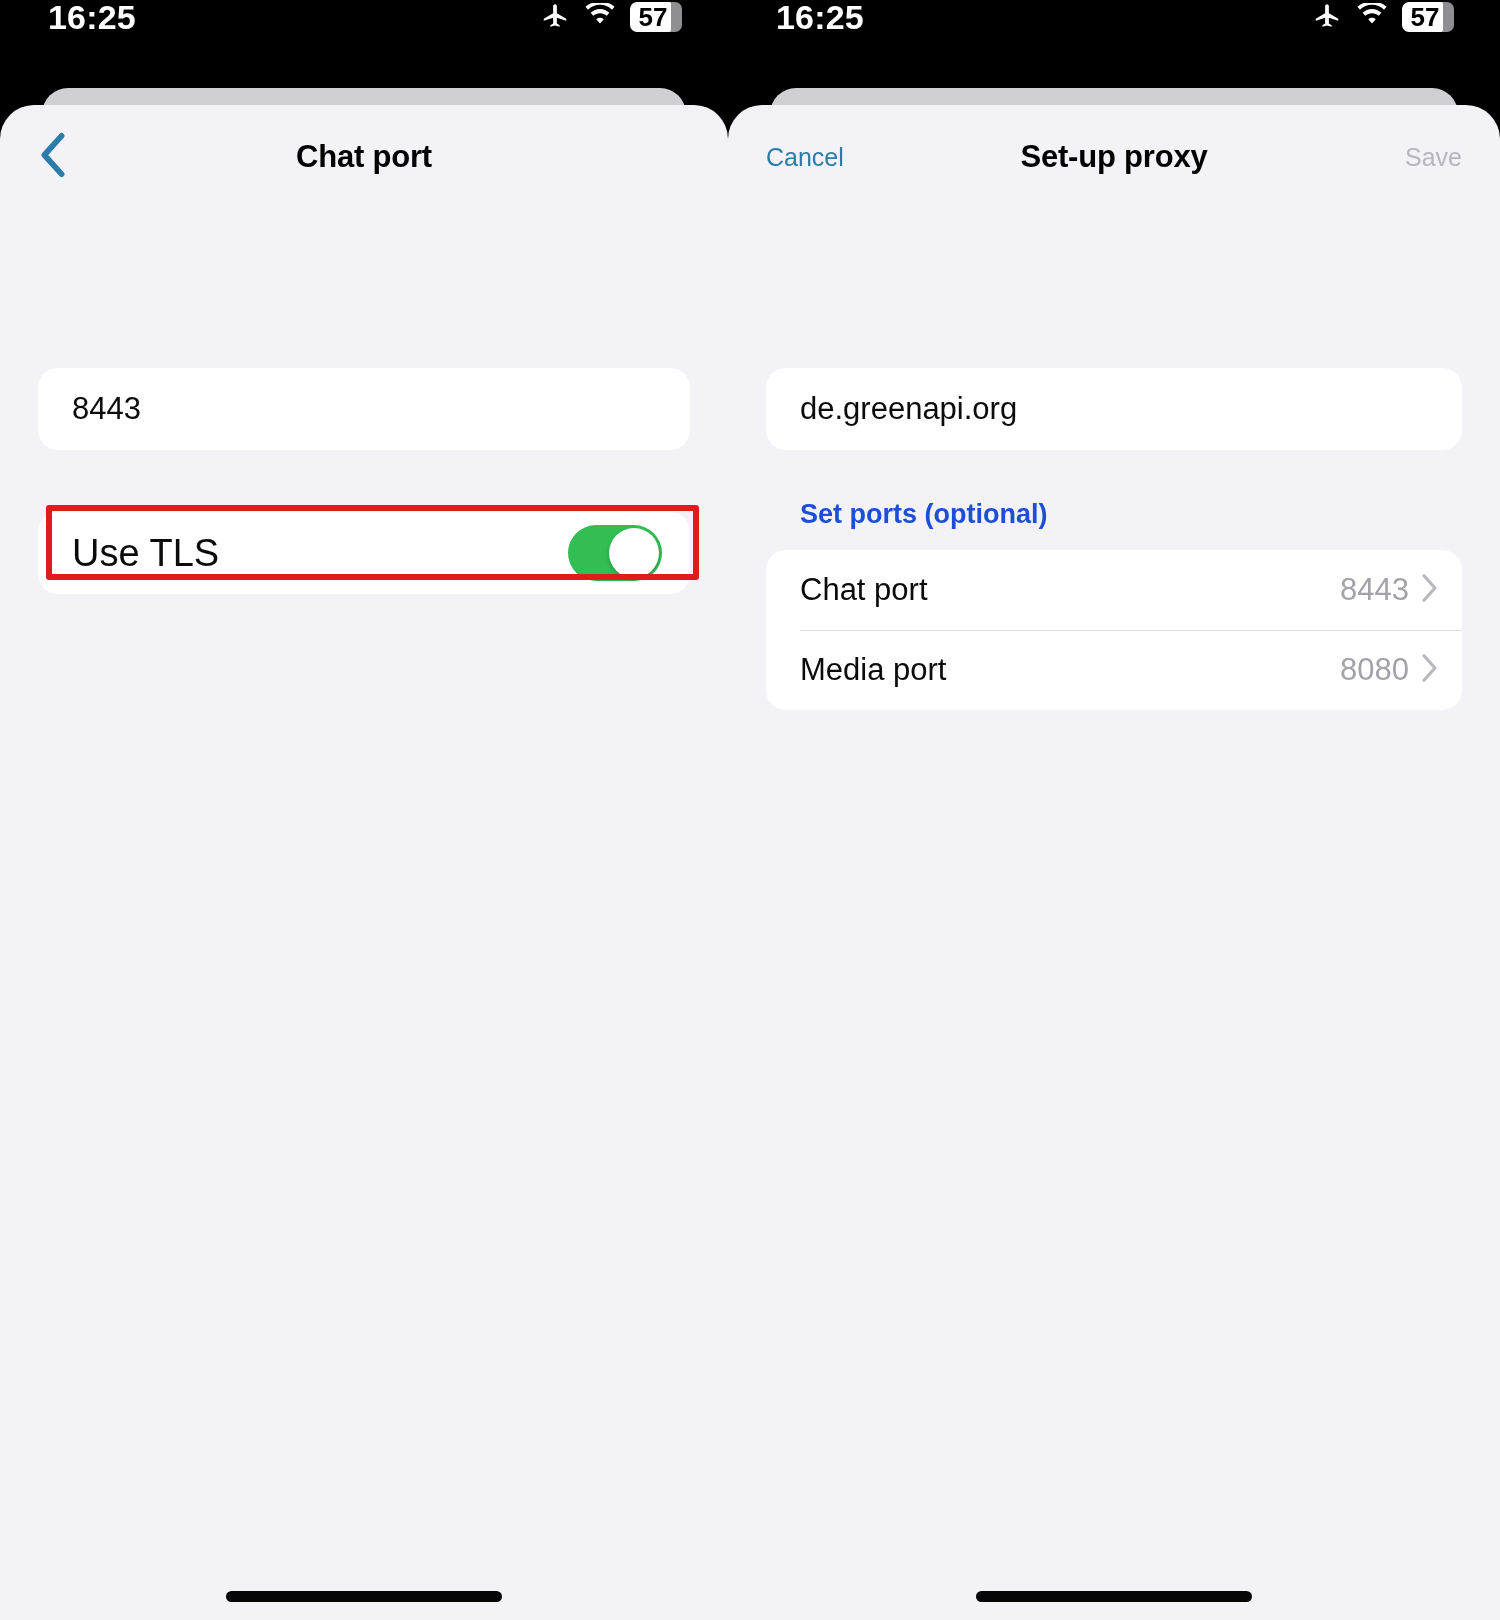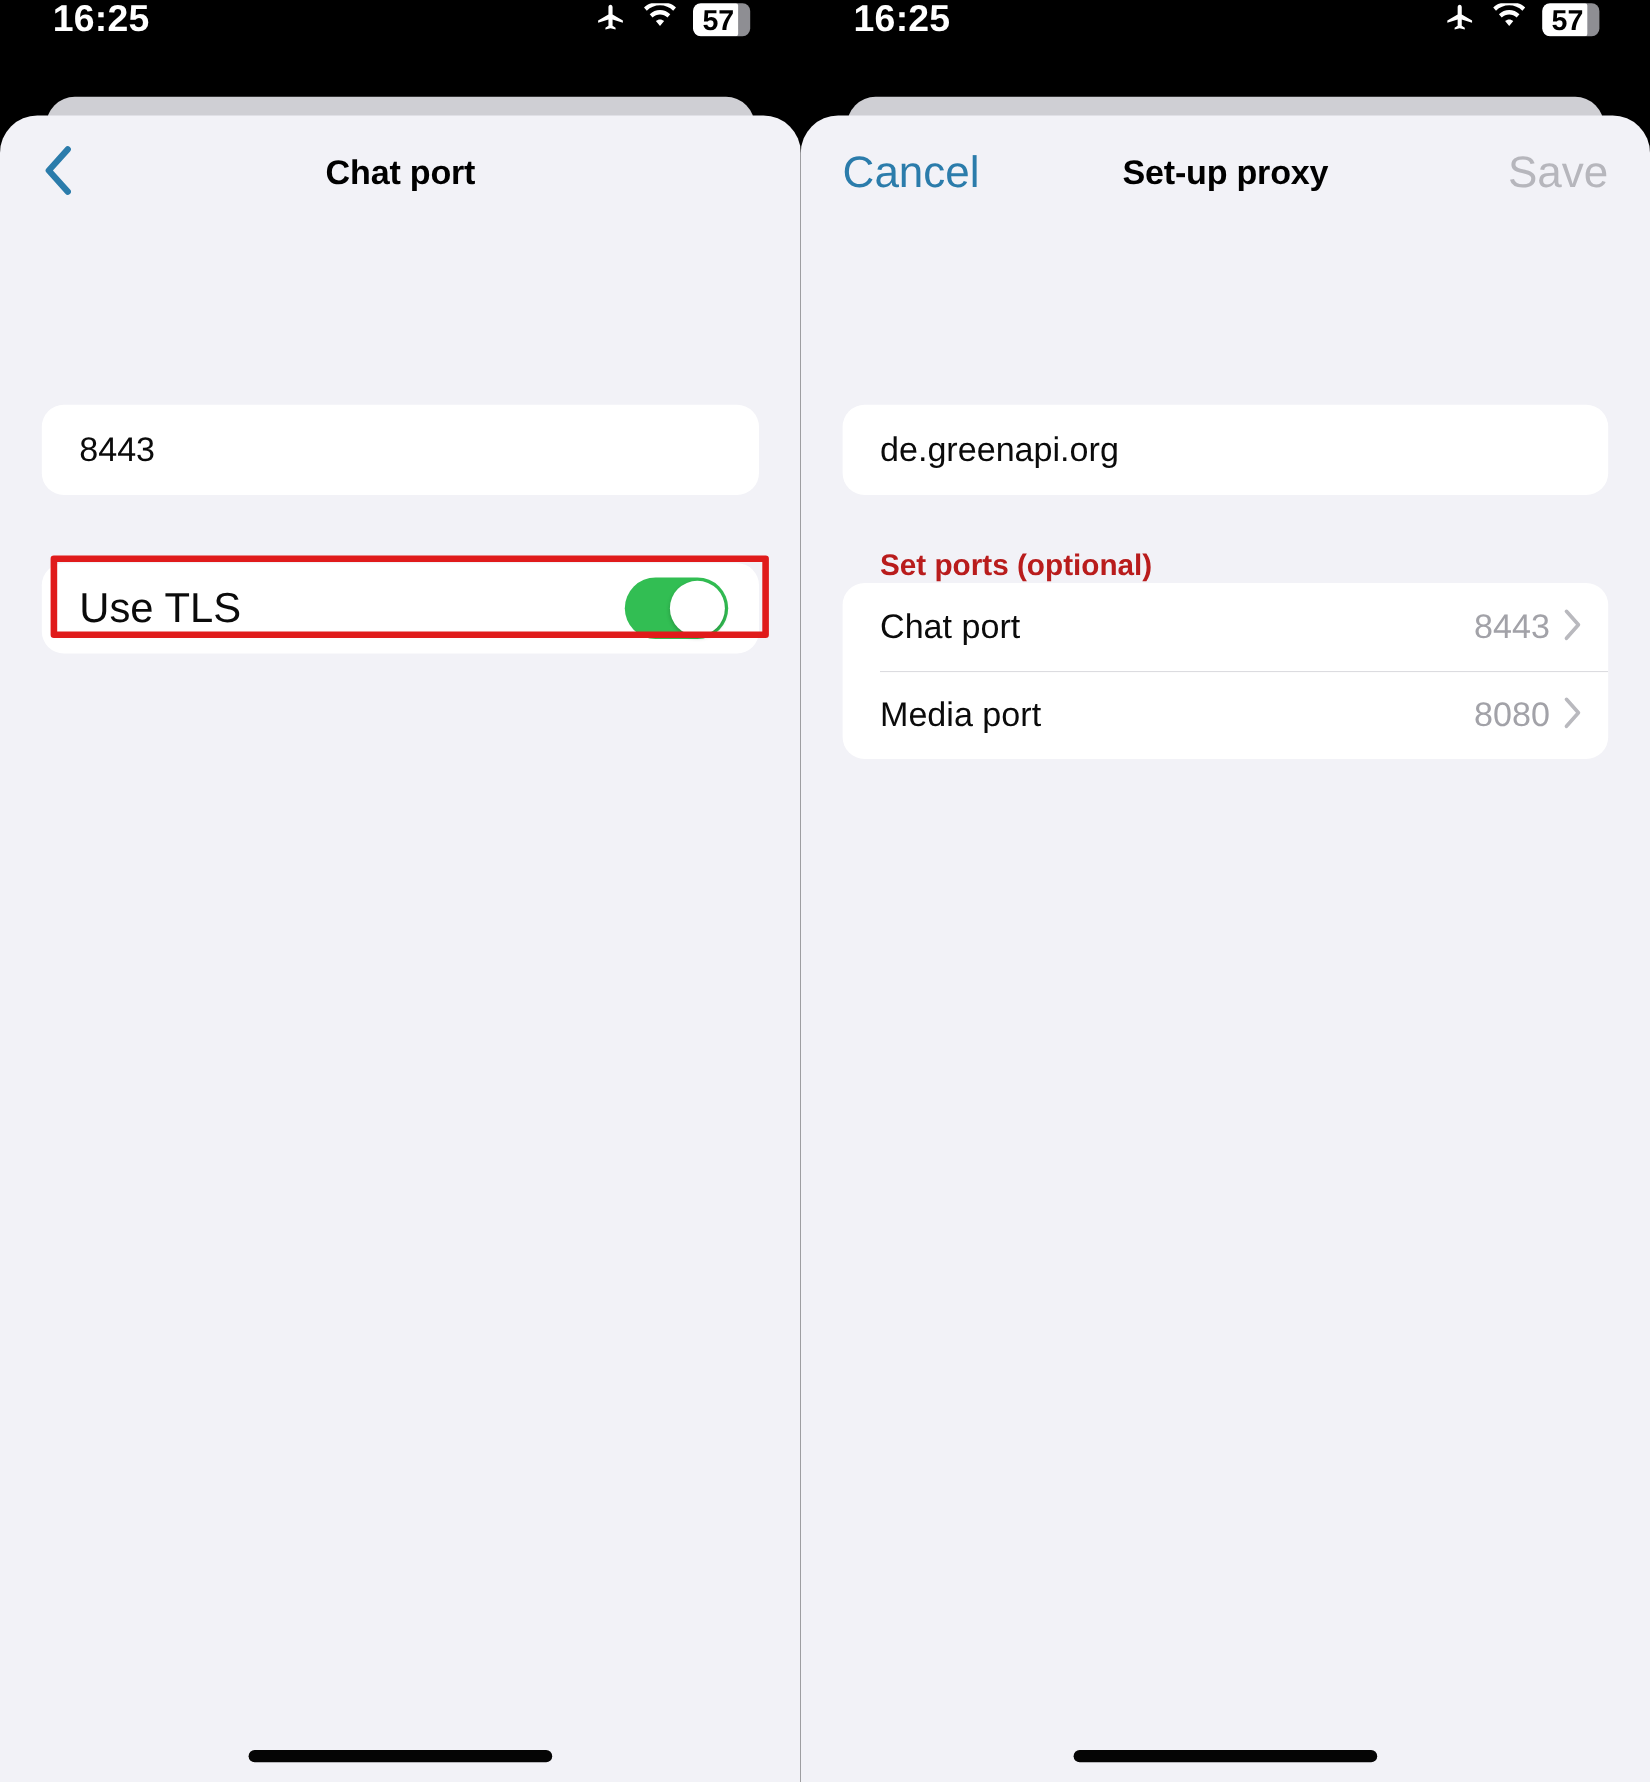--- a/index.html
+++ b/index.html
@@ -129,21 +129,21 @@
     width: 46px;
     height: 46px;
     display: flex;
     align-items: center;
     justify-content: flex-start;
     cursor: pointer;
   }
   .nav-action {
     position: relative;
     z-index: 3;
-    font-size: 40px;
+    font-size: 25px;
     color: #2b7cab;
     cursor: pointer;
   }
   .nav-action.disabled { color: #b6b6bc; margin-left: auto; }
 
   
   .content { padding: 0 38px; }
 
   .field-card {
     background: #ffffff;
@@ -204,25 +204,25 @@
     height: 75px;
     border: 6px solid #e01b1b;
     border-radius: 3px;
     pointer-events: none;
     z-index: 20;
   }
 
   
   .section-header {
     font-size: 27px;
-    color: #b91c1c;
+    color: #1d4ed8;
     font-weight: bold;
     padding: 0 34px;
     margin-top: 49px;
-    margin-bottom: 0;
+    margin-bottom: 20px;
   }
   .list-card {
     background: #ffffff;
     border-radius: 20px;
     overflow: hidden;
   }
   .list-row {
     position: relative;
     height: 80px;
     display: flex;

